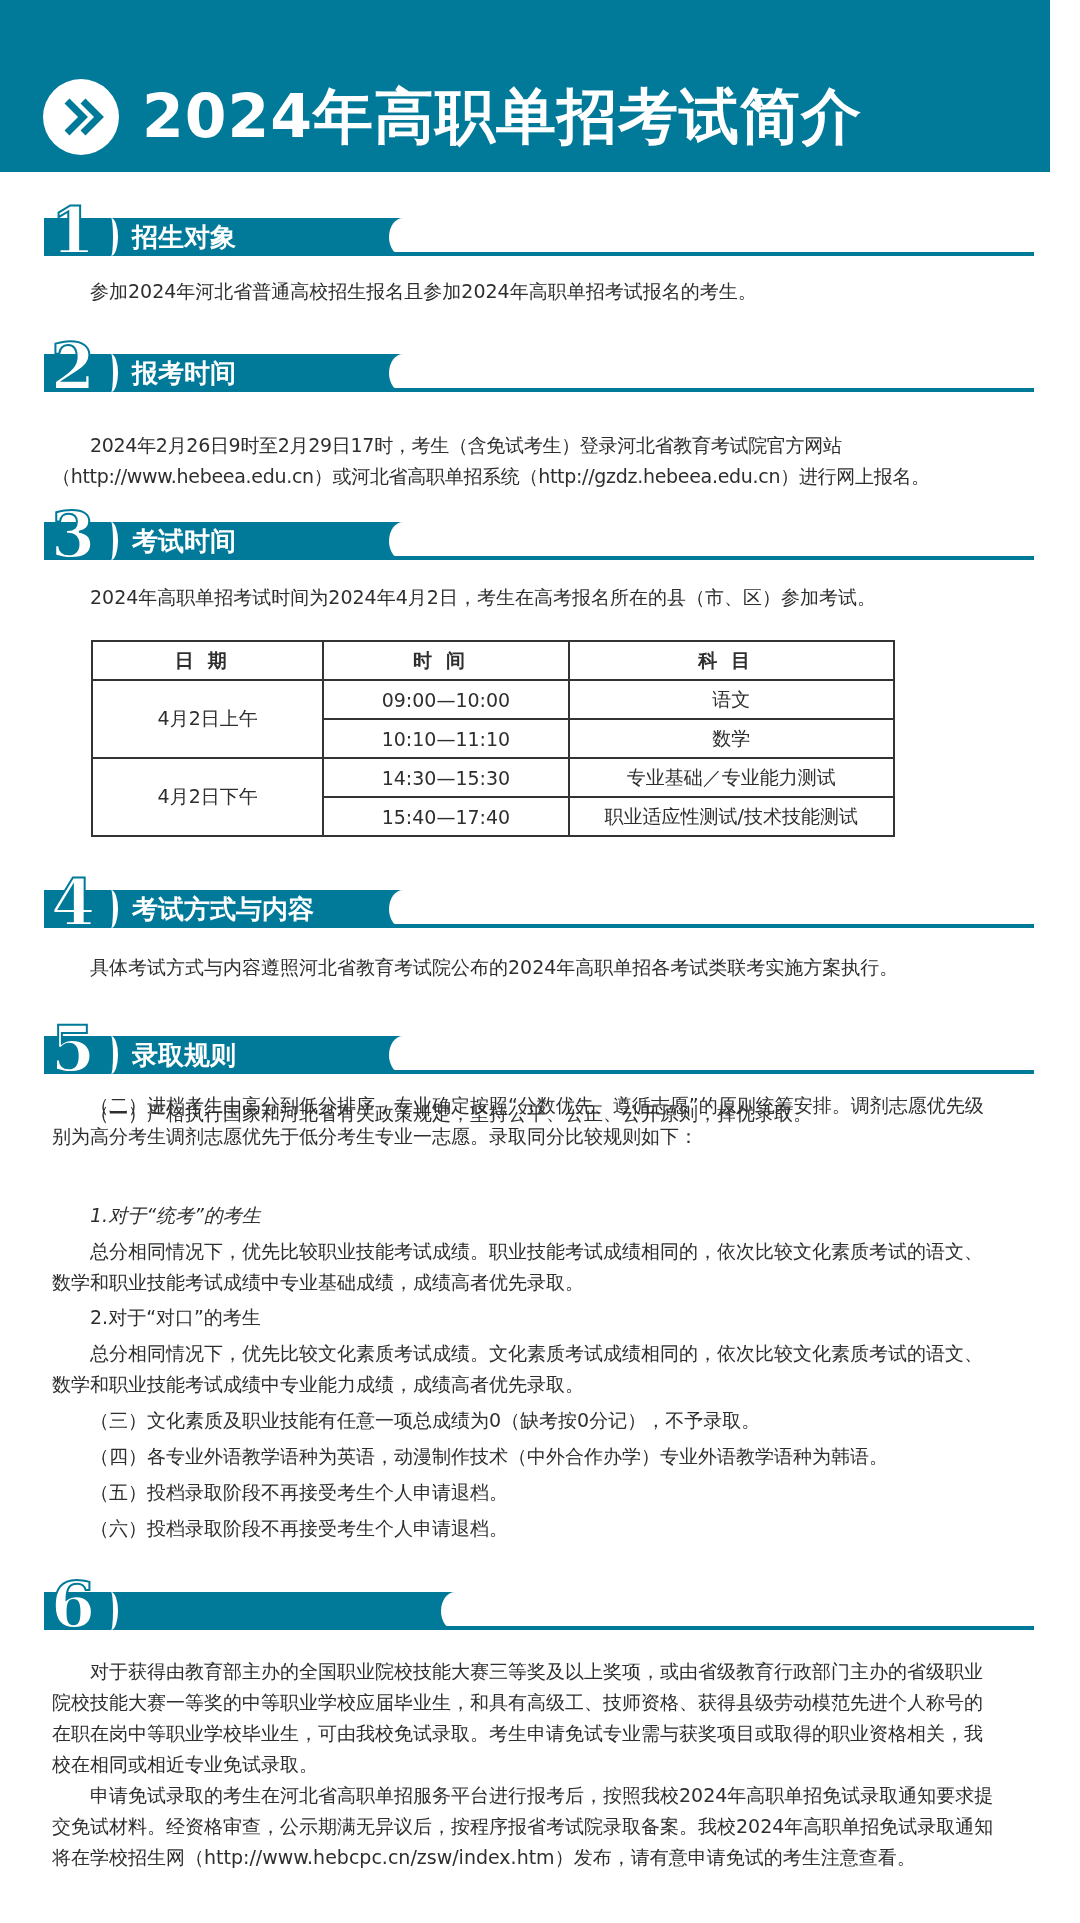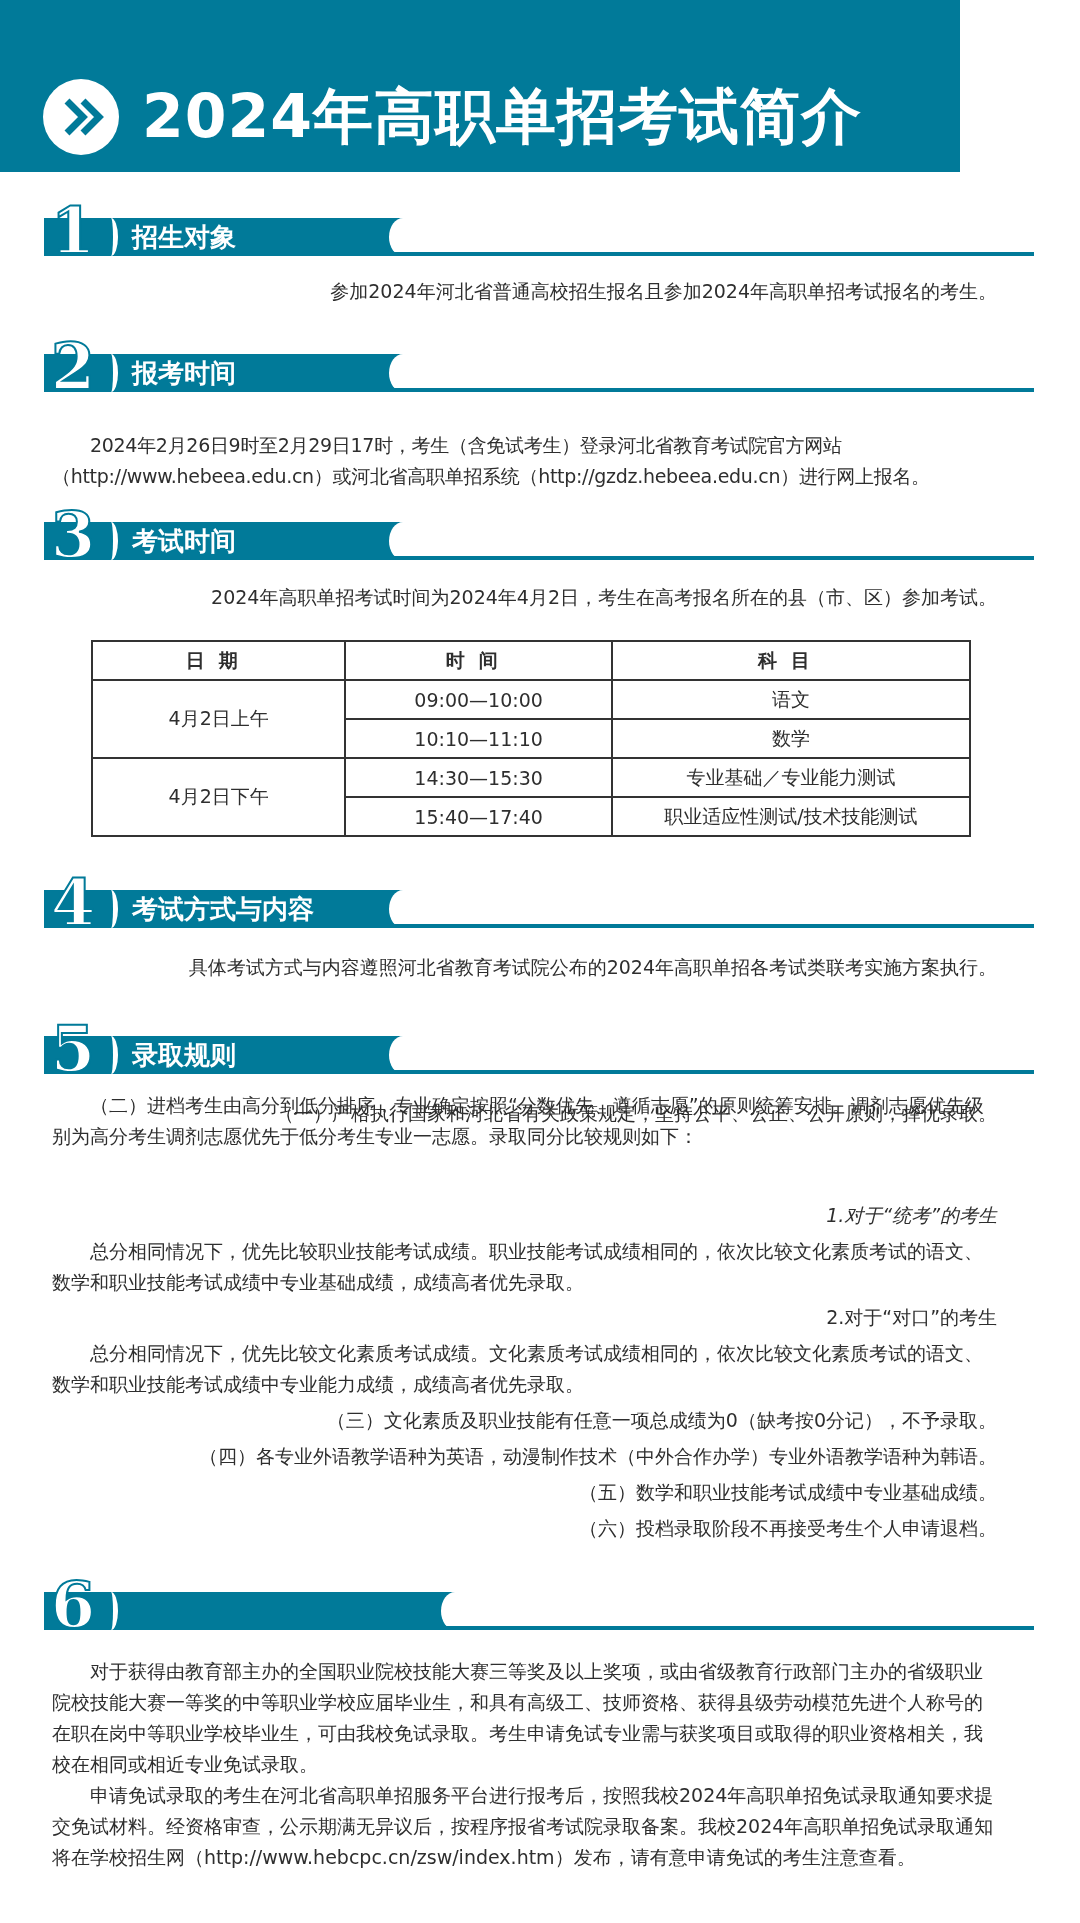--- a/index.html
+++ b/index.html
@@ -1,36 +1,36 @@
 <!DOCTYPE html>
 <html><head>
   <meta charset="utf-8">
   <style>
     * { margin: 0; padding: 0; box-sizing: border-box; }
     html, body { width: 1080px; height: 1923px; background: #ffffff; overflow: hidden; }
     body { position: relative; font-family: "DejaVu Sans", "Liberation Sans", sans-serif; color: #2e2e2e; }
 
-    .banner { position: absolute; left: 0; top: 0; width: 960px; height: 172px; background: #017a99; }
+    .banner { position: absolute; left: 0; top: 0; width: 1050px; height: 172px; background: #017a99; }
     .banner-icon { position: absolute; left: 43px; top: 79px; width: 76px; height: 76px; border-radius: 50%; background: #ffffff; }
     .banner-icon svg { position: absolute; left: 0; top: 0; }
     .banner-title { position: absolute; left: 142px; top: 80px; font-size: 60px; font-weight: bold; color: #ffffff; letter-spacing: 1px; line-height: 72px; white-space: nowrap; }
 
     .sec-head { position: absolute; left: 44px; height: 60px; width: 950px; }
     .sec-bar { position: absolute; left: 0; top: 18px; height: 38px; background: #017a99; }
     .sec-bar::after { content: ""; position: absolute; right: -14px; top: 0; width: 28px; height: 38px; background: #ffffff; border-radius: 50% 0 0 50% / 50% 0 0 50%; }
     .sec-line { position: absolute; top: 52px; height: 4px; background: #017a99; }
     .sec-num { position: absolute; left: 4px; top: 0; width: 50px; height: 62px; font-family: "DejaVu Serif", "Liberation Serif", serif; font-weight: bold; font-size: 64px; line-height: 62px; color: #ffffff; -webkit-text-stroke: 2px #017a99; text-align: center; }
     .sec-paren { position: absolute; left: 60px; top: 18px; width: 14px; height: 38px; border-right: 5px solid #ffffff; border-radius: 0 50% 50% 0 / 0 50% 50% 0; }
     .sec-title { position: absolute; left: 88px; top: 18px; height: 38px; line-height: 38px; font-size: 26px; font-weight: bold; color: #ffffff; white-space: nowrap; }
 
     .p { position: absolute; left: 52px; width: 945px; font-size: 19px; line-height: 31px; color: #2e2e2e; }
     .p.indent { text-indent: 38px; }
-    .p.nowrap { white-space: nowrap; text-align: right; }
+    .p.nowrap { white-space: nowrap; }
 
-    table.sched { position: absolute; left: 91px; top: 640px; width: 880px; border-collapse: collapse; font-size: 19px; color: #2e2e2e; }
+    table.sched { position: absolute; left: 91px; top: 640px; width: 804px; border-collapse: collapse; font-size: 19px; color: #2e2e2e; }
     table.sched td, table.sched th { border: 2px solid #333333; text-align: center; height: 39px; padding: 0; }
     table.sched th { font-weight: bold; letter-spacing: 14px; font-size: 19px; }
     table.sched col.c1 { width: 254px; }
     table.sched col.c2 { width: 267px; }
     table.sched col.c3 { width: 359px; }
   </style>
 </head>
 <body>
 
 <div class="banner">
@@ -120,21 +120,21 @@
   <div class="sec-title">录取规则</div>
 </div>
 <div class="p indent nowrap" style="top:1098px;">（一）严格执行国家和河北省有关政策规定，坚持公平、公正、公开原则，择优录取。</div>
 <div class="p indent" style="top:1090px;">（二）进档考生由高分到低分排序，专业确定按照“分数优先、遵循志愿”的原则统筹安排。调剂志愿优先级别为高分考生调剂志愿优先于低分考生专业一志愿。录取同分比较规则如下：</div>
 <div class="p indent nowrap" style="top:1200px;font-style:italic;">1.对于“统考”的考生</div>
 <div class="p indent" style="top:1236px;">总分相同情况下，优先比较职业技能考试成绩。职业技能考试成绩相同的，依次比较文化素质考试的语文、数学和职业技能考试成绩中专业基础成绩，成绩高者优先录取。</div>
 <div class="p indent nowrap" style="top:1302px;">2.对于“对口”的考生</div>
 <div class="p indent" style="top:1338px;">总分相同情况下，优先比较文化素质考试成绩。文化素质考试成绩相同的，依次比较文化素质考试的语文、数学和职业技能考试成绩中专业能力成绩，成绩高者优先录取。</div>
 <div class="p indent nowrap" style="top:1405px;">（三）文化素质及职业技能有任意一项总成绩为0（缺考按0分记），不予录取。</div>
 <div class="p indent nowrap" style="top:1441px;">（四）各专业外语教学语种为英语，动漫制作技术（中外合作办学）专业外语教学语种为韩语。</div>
-<div class="p indent nowrap" style="top:1477px;">（五）数学和职业技能考试成绩中专业基础成绩。</div>
+<div class="p indent nowrap" style="top:1477px;">（五）投档录取阶段不再接受考生个人申请退档。</div>
 <div class="p indent nowrap" style="top:1513px;">（六）投档录取阶段不再接受考生个人申请退档。</div>
 
 <div class="sec-head" style="top:1574px;">
   <div class="sec-bar" style="width:411px;"></div>
   <div class="sec-line" style="left:397px;width:593px;"></div>
   <div class="sec-num">6</div>
   <div class="sec-paren"></div>
 </div>
 <div class="p indent" style="top:1656px;">对于获得由教育部主办的全国职业院校技能大赛三等奖及以上奖项，或由省级教育行政部门主办的省级职业院校技能大赛一等奖的中等职业学校应届毕业生，和具有高级工、技师资格、获得县级劳动模范先进个人称号的在职在岗中等职业学校毕业生，可由我校免试录取。考生申请免试专业需与获奖项目或取得的职业资格相关，我校在相同或相近专业免试录取。</div>
 <div class="p indent" style="top:1780px;">申请免试录取的考生在河北省高职单招服务平台进行报考后，按照我校2024年高职单招免试录取通知要求提交免试材料。经资格审查，公示期满无异议后，按程序报省考试院录取备案。我校2024年高职单招免试录取通知将在学校招生网（http://www.hebcpc.cn/zsw/index.htm）发布，请有意申请免试的考生注意查看。</div>

